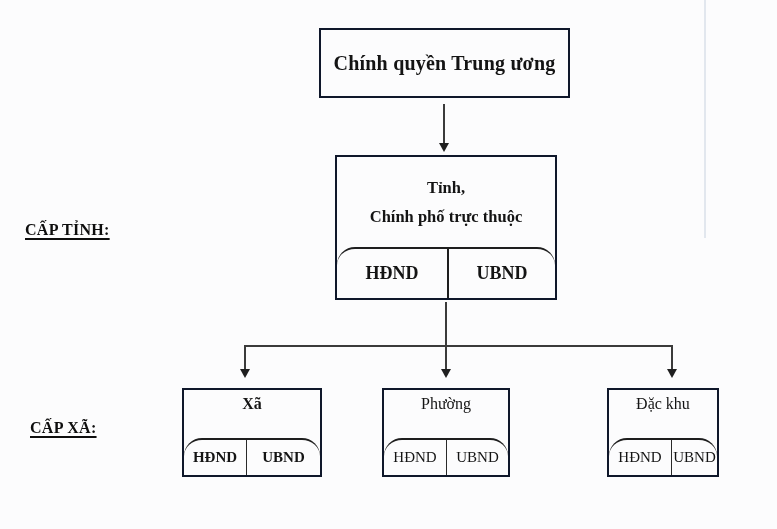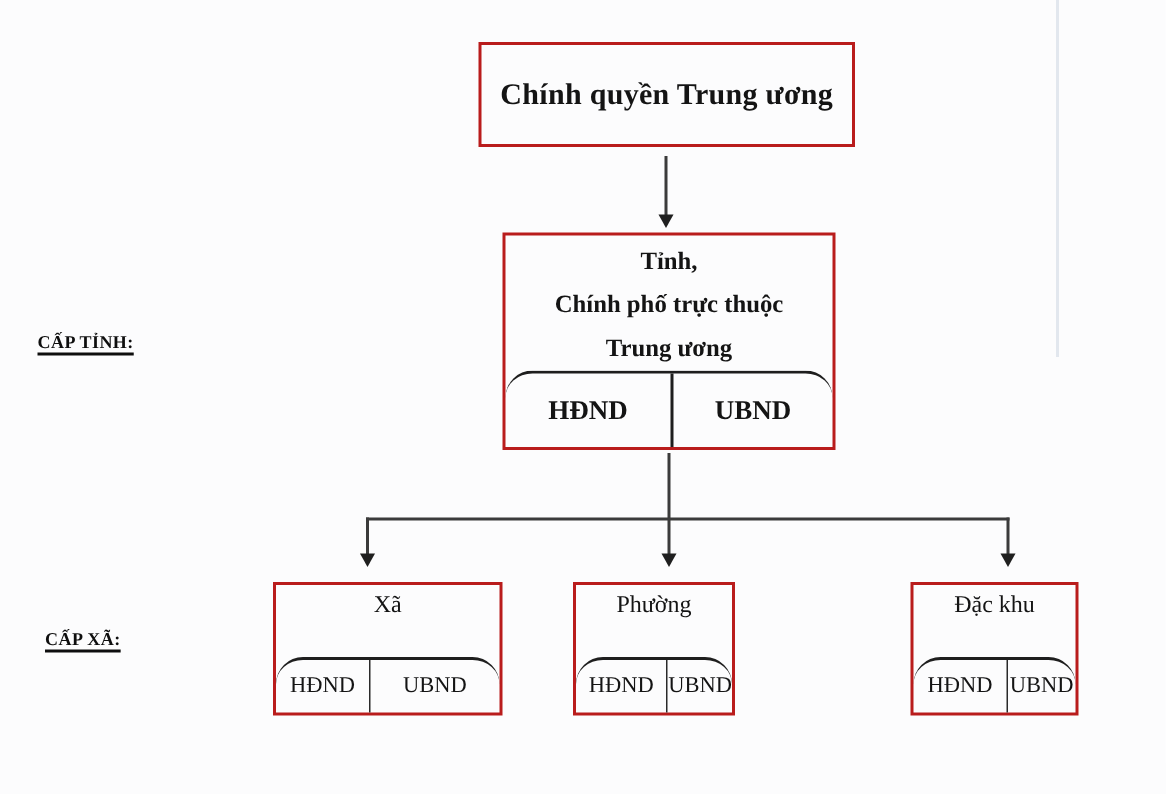--- a/index.html
+++ b/index.html
@@ -16,21 +16,21 @@
     color: #141414;
   }
   
   .scan-line {
     position: absolute;
     left: 704px; top: 0; width: 2px; height: 238px;
     background: rgba(185,196,212,0.38);
   }
   .box {
     position: absolute;
-    border: 2px solid #b91c1c;
+    border: 2px solid #0f172a;
     box-sizing: border-box;
     background: #fcfcfd;
   }
   .top-box {
     left: 319px; top: 28px; width: 251px; height: 70px;
     display: flex; align-items: center; justify-content: center;
     font-weight: bold; font-size: 20px; letter-spacing: 0.2px;
   }
   .province-box {
     left: 335px; top: 155px; width: 222px; height: 145px;
@@ -53,37 +53,37 @@
     box-sizing: border-box;
   }
   .province-box .cell { font-weight: bold; font-size: 18px; }
   .province-box .cell-left { width: 110px; }
   .province-box .cell-right { flex: 1; border-left: 2px solid #1e1e1e; }
 
   .commune-box {
     top: 388px; height: 89px;
     display: flex; flex-direction: column;
   }
-  .commune-box.b1 { left: 182px; width: 153px; }
-  .commune-box.b2 { left: 382px; width: 108px; }
+  .commune-box.b1 { left: 182px; width: 140px; font-weight: bold; }
+  .commune-box.b2 { left: 382px; width: 128px; }
   .commune-box.b3 { left: 607px; width: 112px; }
   .commune-title {
     flex: 1 1 auto;
     display: flex; align-items: flex-start; justify-content: center;
     padding-top: 5px;
     font-size: 16px;
   }
   .commune-box .cells-row { height: 35px; border-top: 2px solid #1e1e1e; }
   .commune-box .cell { font-size: 15px; }
   .commune-box .cell-left { width: 62px; }
   .commune-box .cell-right { flex: 1; border-left: 1.5px solid #2a2a2a; }
 
   .side-label {
     position: absolute;
-    font-weight: bold; font-size: 12px;
+    font-weight: bold; font-size: 16px;
     text-decoration: underline;
     text-underline-offset: 3px;
     text-decoration-thickness: 1.5px;
     letter-spacing: 0.3px;
     color: #0e0e0e;
   }
   .label-province { left: 25px; top: 221px; }
   .label-commune  { left: 30px; top: 419px; text-align: center; }
 
   .line { position: absolute; background: #3b3b3b; }
@@ -110,21 +110,20 @@
 
   <div class="line vline" style="left:443px; top:104px; height:40px;"></div>
   <div class="arrowhead" style="left:439px; top:143px;"></div>
 
   <div class="side-label label-province">CẤP TỈNH:</div>
 
   <div class="box province-box">
     <div class="province-title">
       <div>Tỉnh,</div>
       <div>Chính phố trực thuộc</div>
-      <div>Trung ương</div>
     </div>
     <div class="cells-row">
       <div class="cell cell-left">HĐND</div>
       <div class="cell cell-right">UBND</div>
     </div>
   </div>
 
   <div class="line vline" style="left:445px; top:302px; height:44px;"></div>
   <div class="line hline" style="left:244px; top:345px; width:429px;"></div>
 

